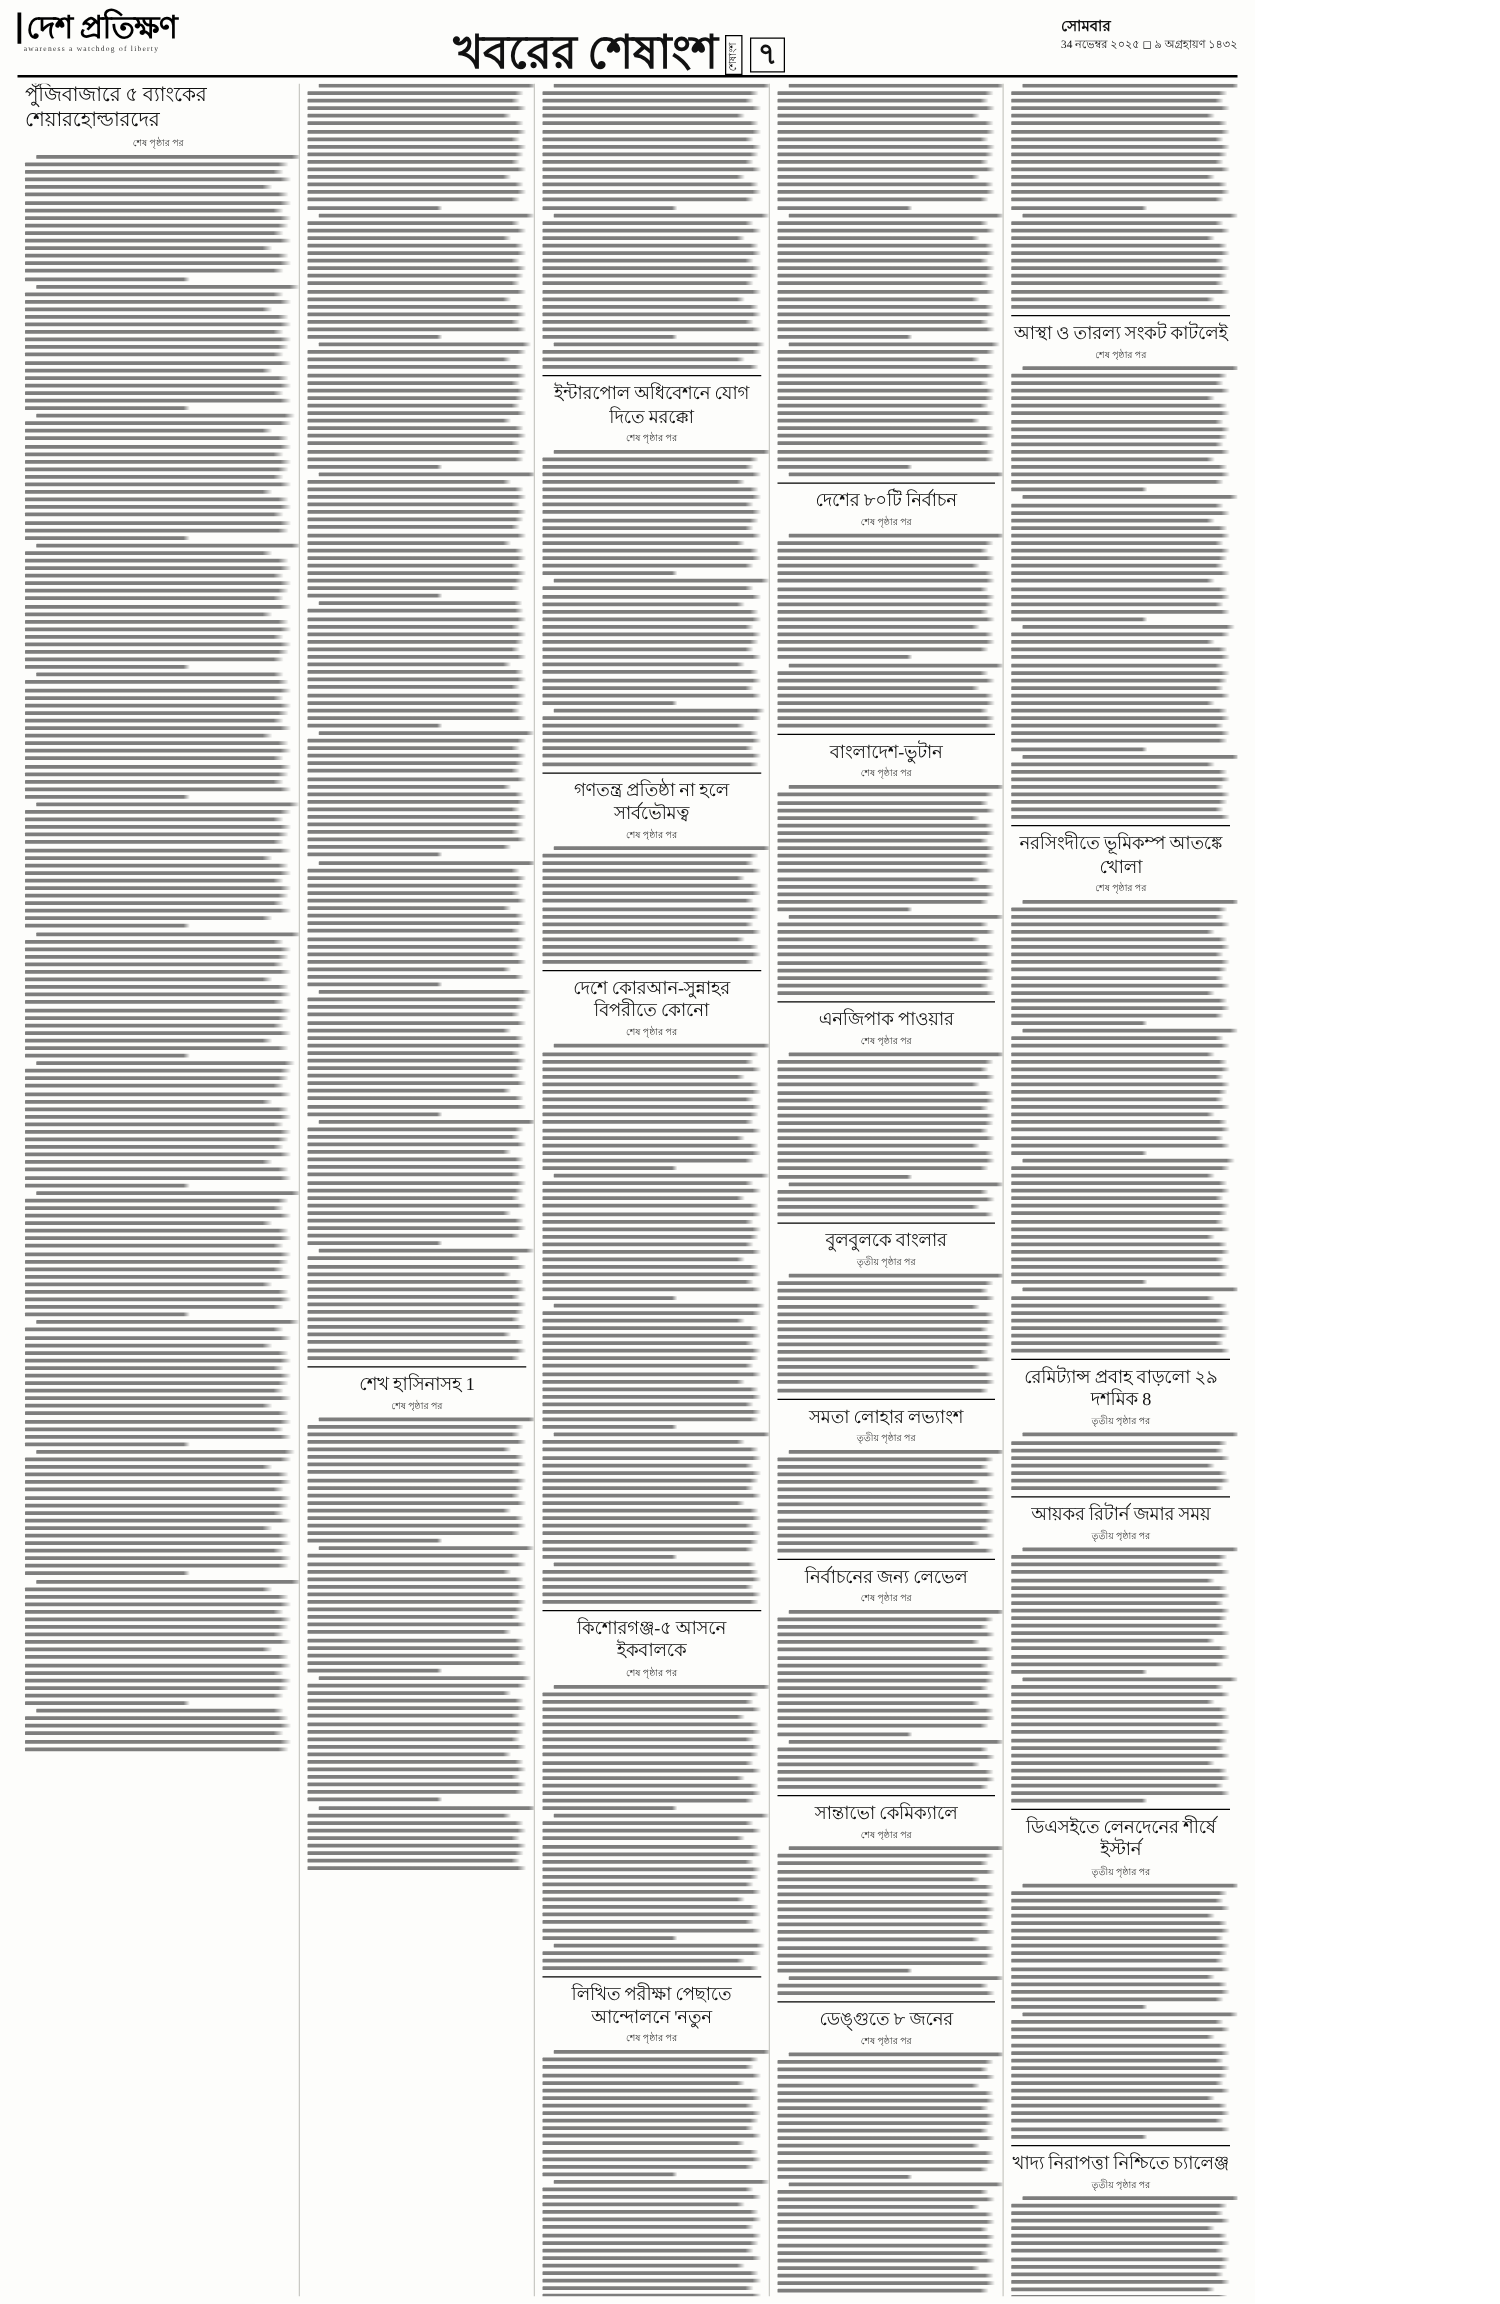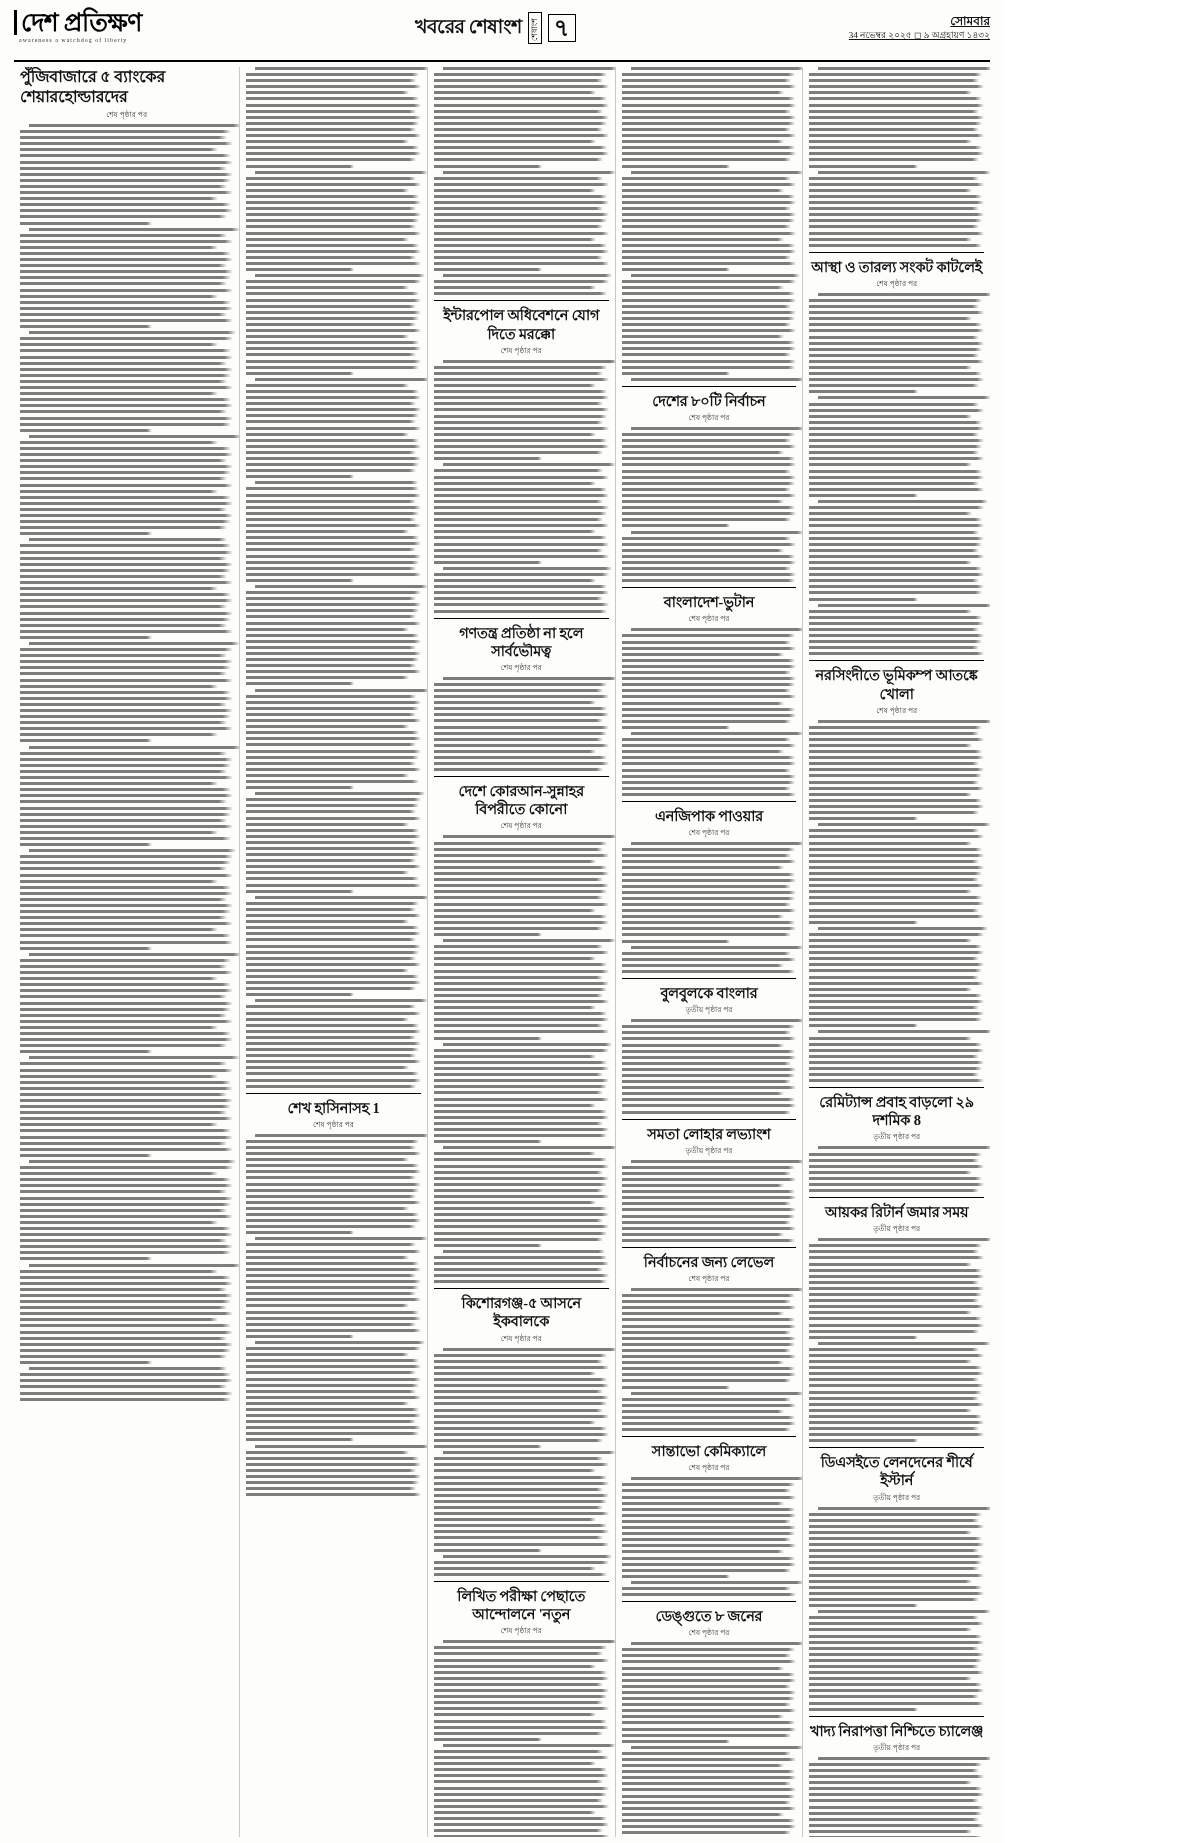--- a/index.html
+++ b/index.html
@@ -33,60 +33,60 @@
     border-left:3px solid #000;
     padding-left:4px;
   }
   .logo-sub{font-size:6px;letter-spacing:1px;color:#333;margin-top:2px;padding-left:5px;}
 
   .center-title{
     display:flex;align-items:center;gap:6px;
     margin-top:2px;
   }
   .center-title .big{
-    font-size:19px;font-weight:bold;letter-spacing:-0.5px;
+    font-size:37px;font-weight:bold;letter-spacing:-0.5px;
   }
   .sec-badge{
     border:1px solid #000;
     font-size:8px;
     padding:2px 2px;
     writing-mode:vertical-rl;
     transform:rotate(180deg);
     line-height:1;
     height:26px;
   }
   .page-num{
     font-size:24px;font-weight:bold;
     border:1px solid #000;
     width:26px;height:26px;
     display:flex;align-items:center;justify-content:center;
     line-height:1;
   }
-  .dateblock{text-align:right;font-size:9px;line-height:1.35;padding-top:3px;text-decoration:underline;}
+  .dateblock{text-align:left;font-size:9px;line-height:1.35;padding-top:3px;}
   .dateblock .day{font-size:12px;font-weight:bold;}
 
   
   .columns{
     display:flex;
     gap:0;
     margin-top:5px;
     height:1770px;
   }
   .col{
     flex:1 1 0;
     padding:0 6px;
     border-right:1px solid #c9c9c4;
     overflow:hidden;
   }
   .col:last-child{border-right:none;}
   .col.wide{flex:1.22 1 0;}
 
   h2.head{
     font-size:14.5px;
-    font-weight:bold;
+    font-weight:normal;
     line-height:1.25;
     margin:0 0 2px 0;
     text-align:center;
     letter-spacing:-0.2px;
   }
   h2.head.left{text-align:left;}
   h2.head.big{font-size:16px;}
   .cont{
     text-align:center;
     font-size:7.5px;

